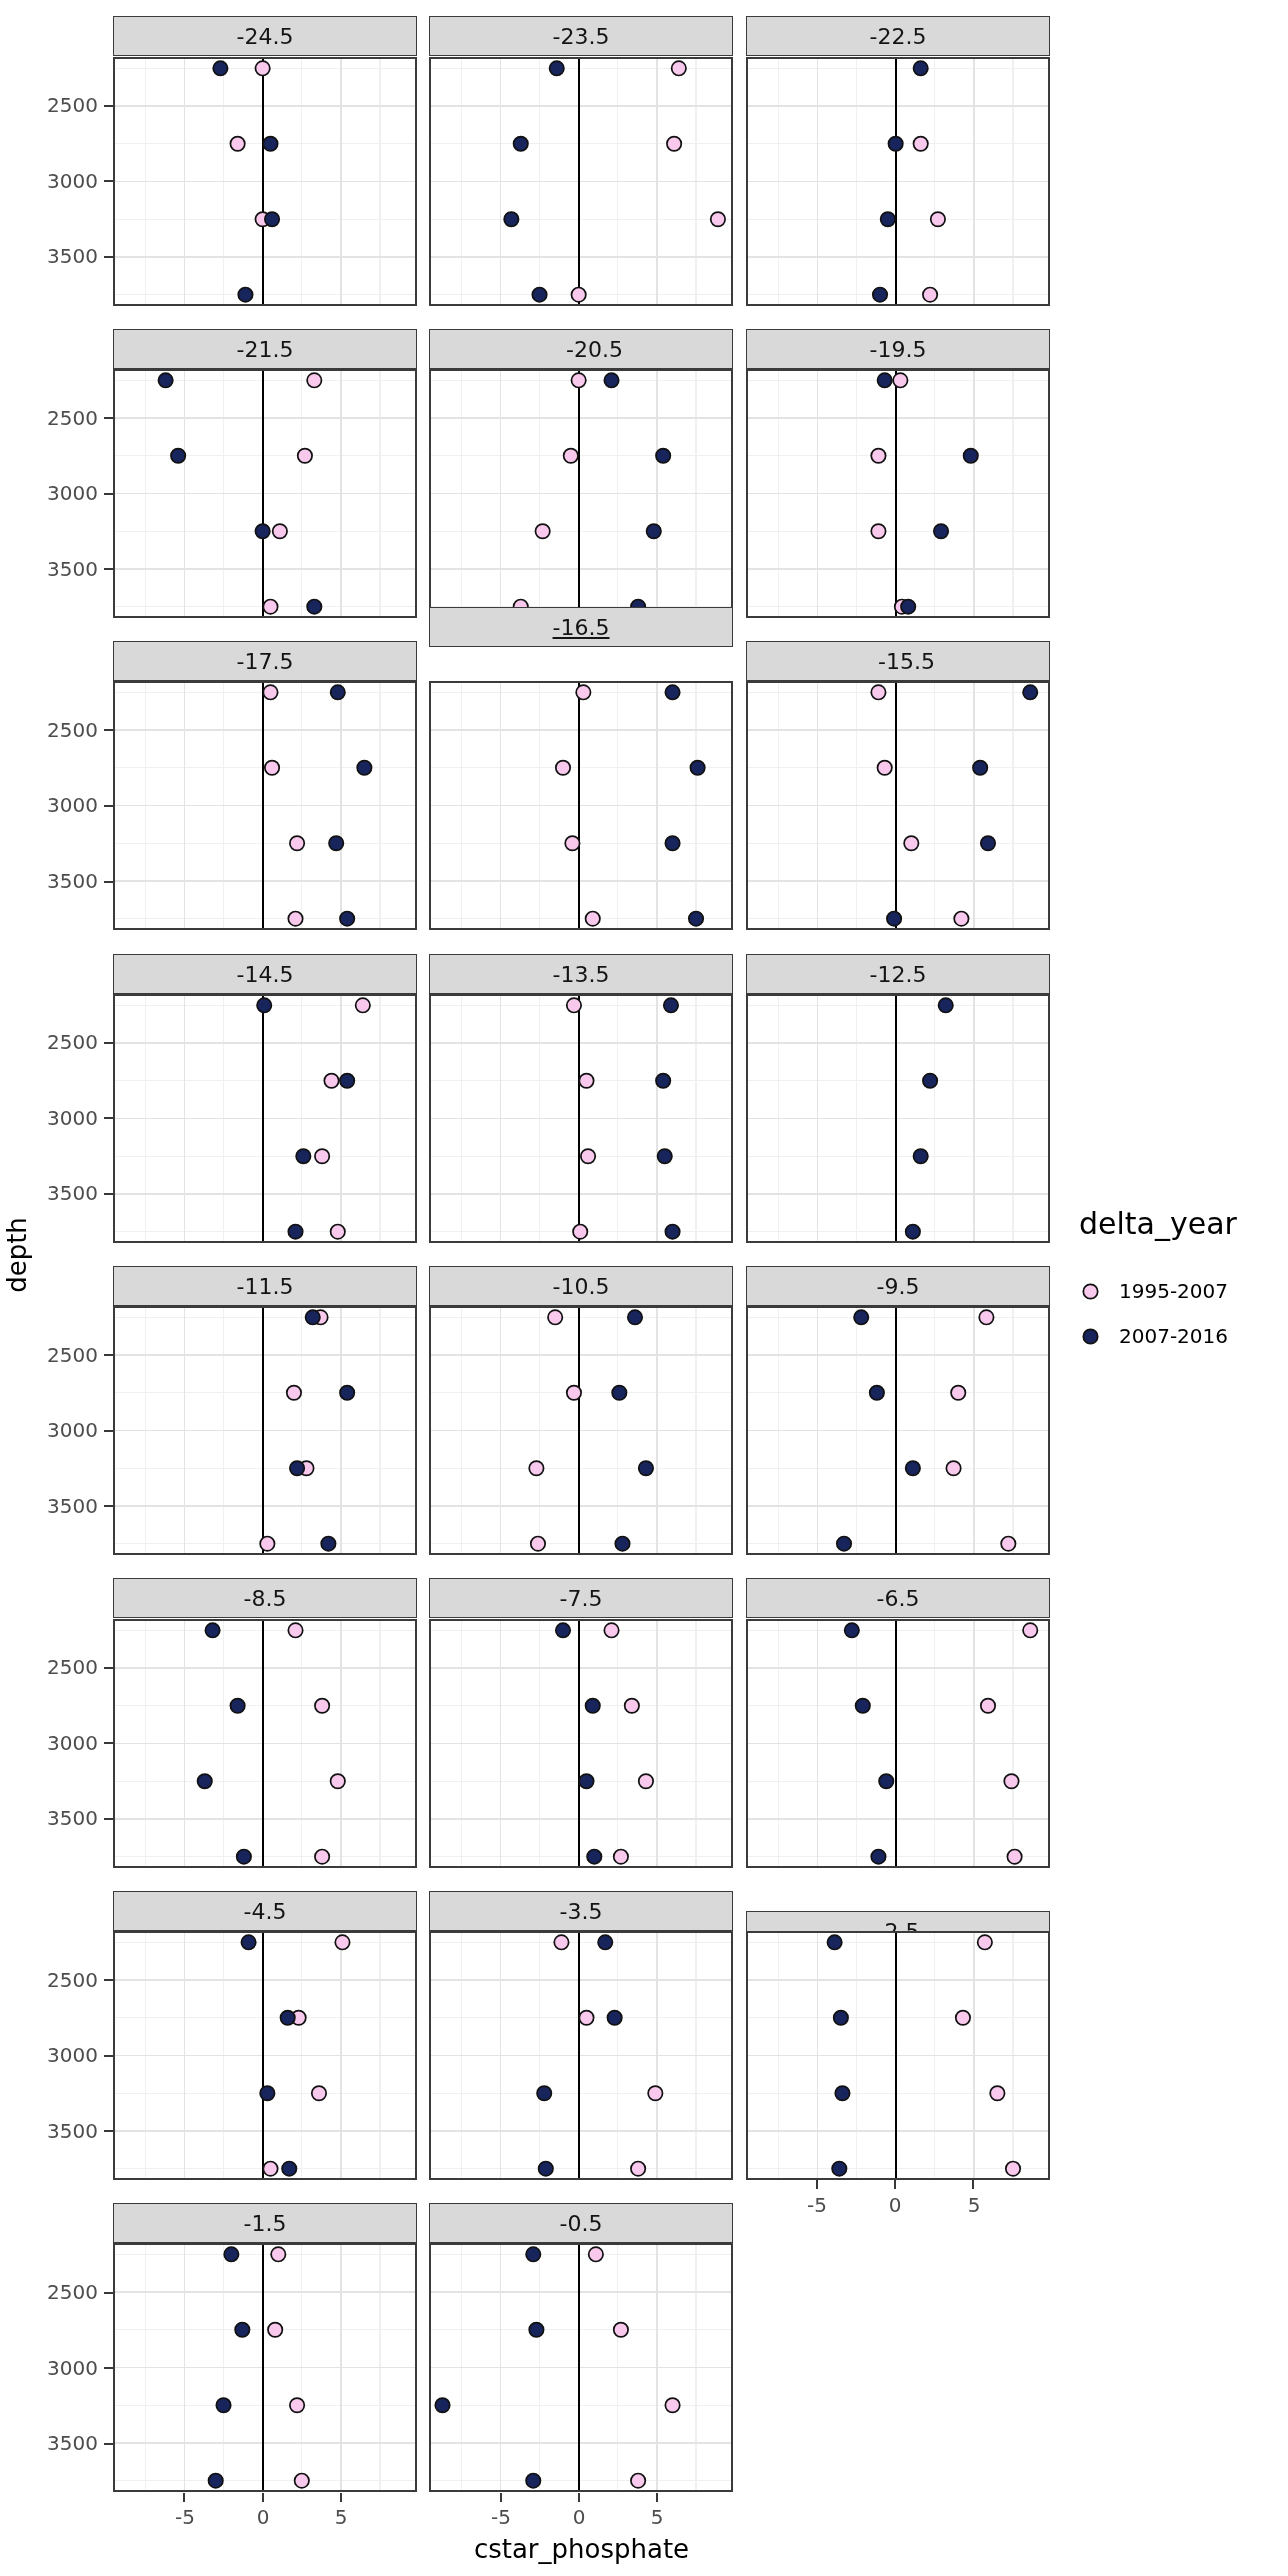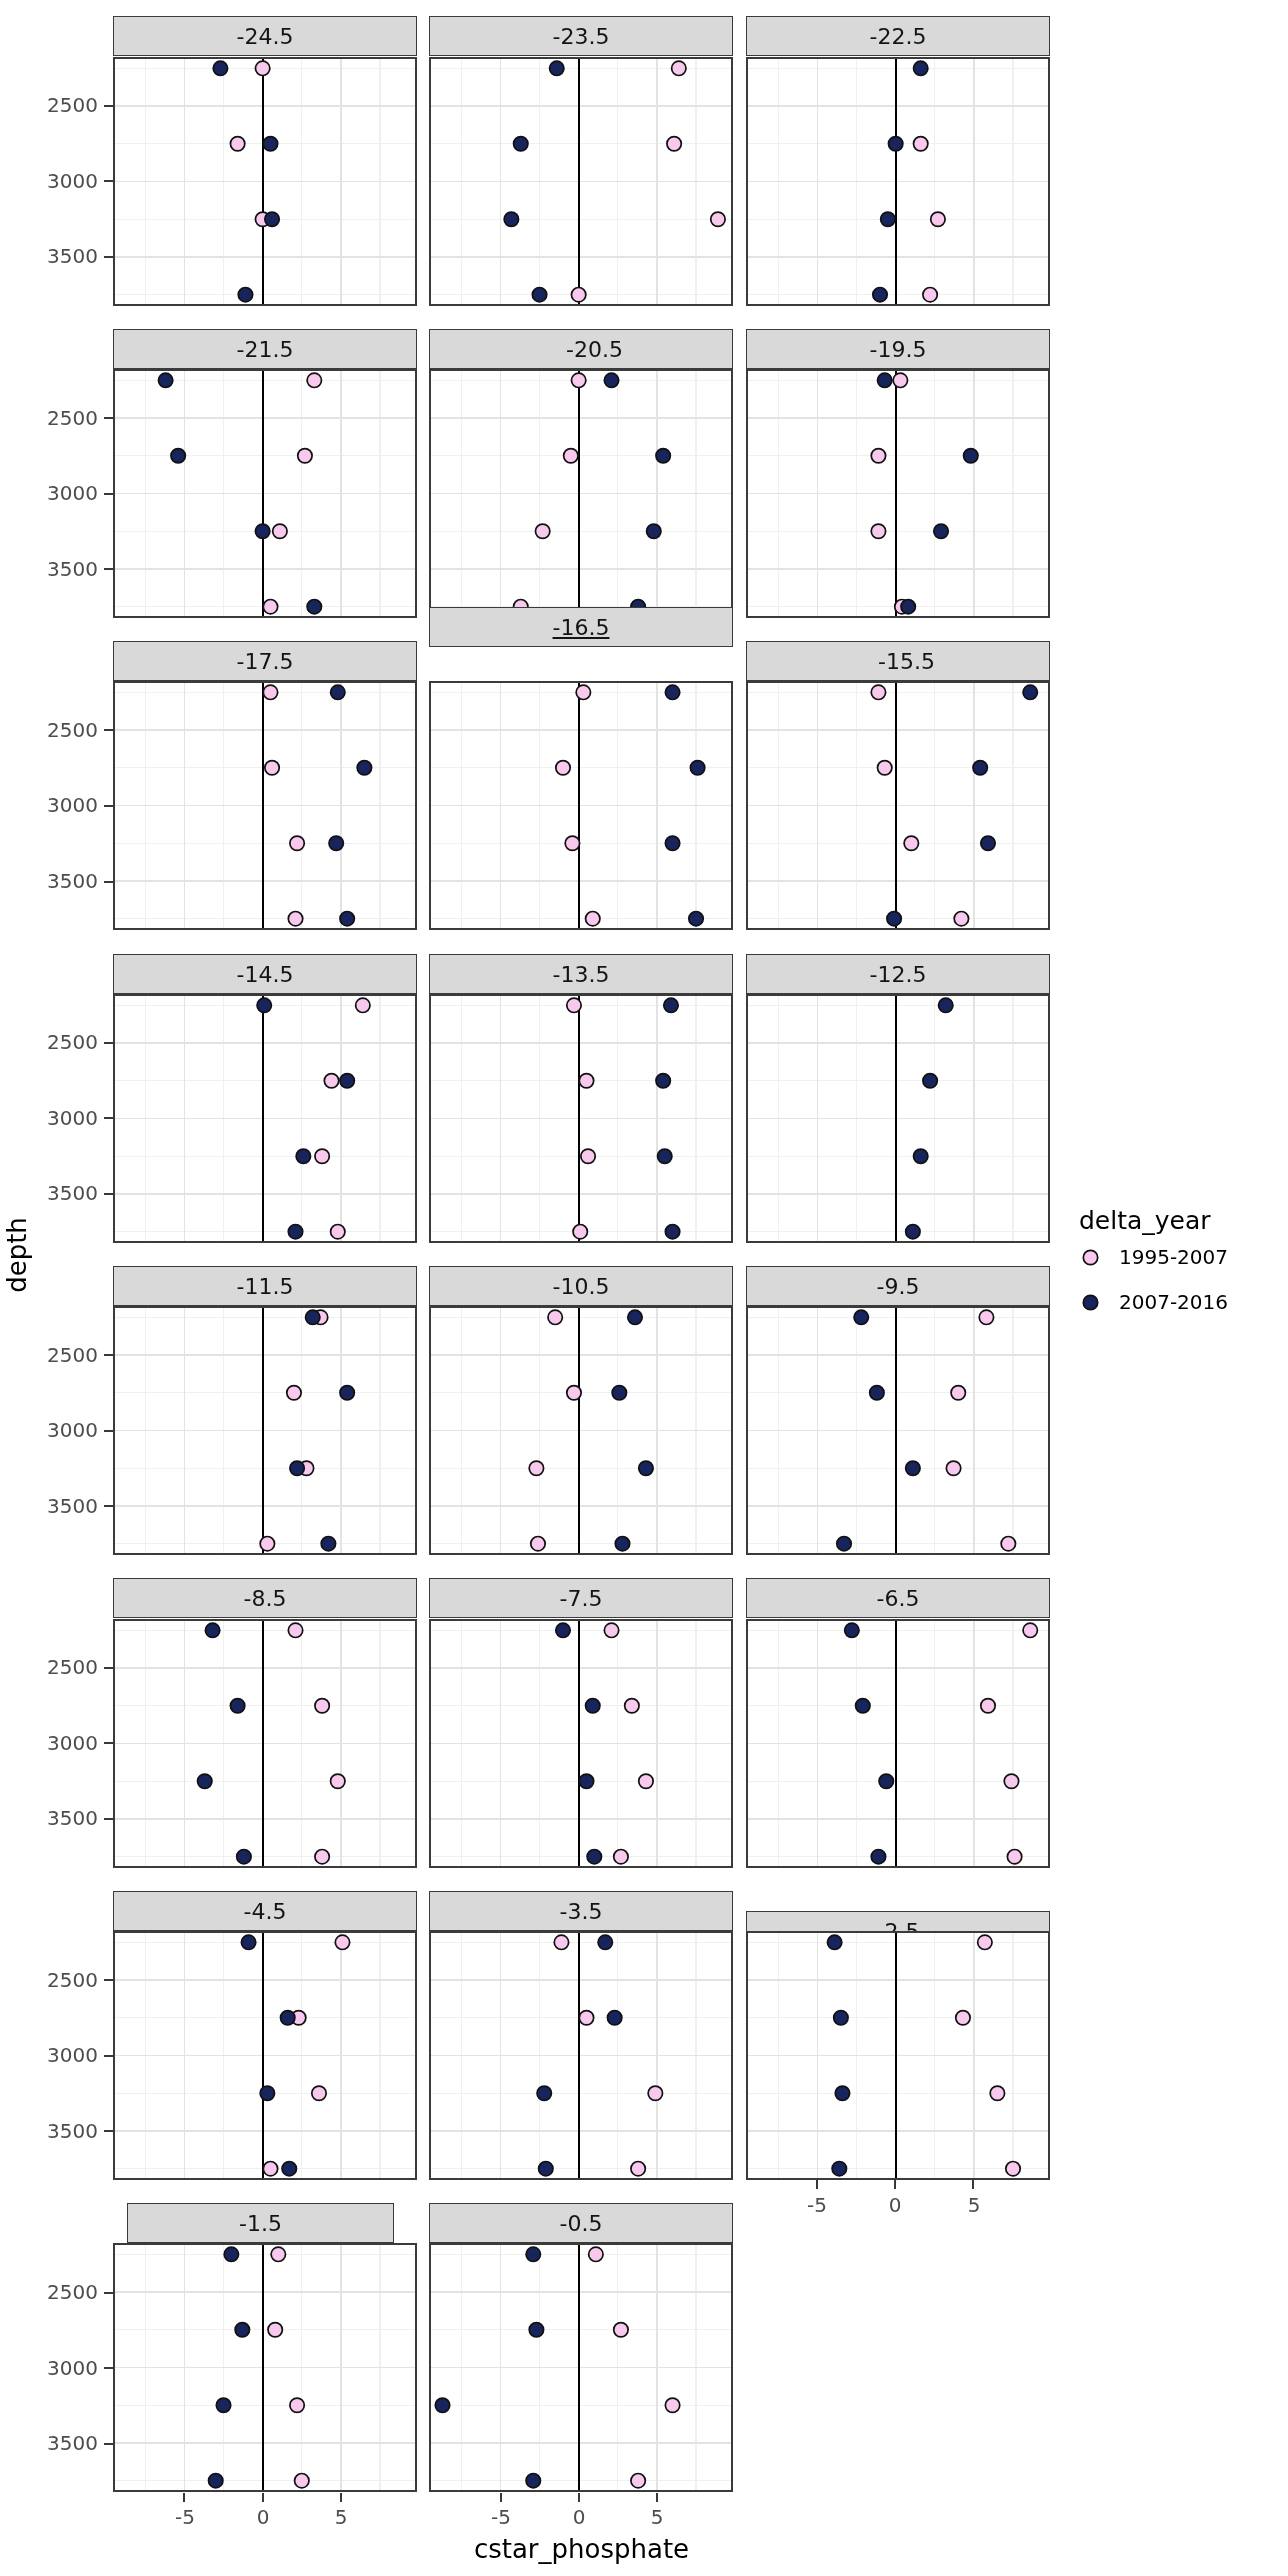--- a/index.html
+++ b/index.html
@@ -7,21 +7,21 @@
           font-family:"DejaVu Sans","Liberation Sans",sans-serif;overflow:hidden;}
   .strip{position:absolute;background:#d9d9d9;border:1.9px solid #3b3b3b;box-sizing:border-box;
          display:flex;align-items:center;justify-content:center;font-size:22px;color:#141414;}
   .ytick-label{position:absolute;width:67px;text-align:right;font-size:20px;color:#4d4d4d;line-height:23px;}
   .xtick-label{position:absolute;width:58px;text-align:center;font-size:20px;color:#4d4d4d;line-height:23px;}
   .tickmark{position:absolute;background:#383838;}
   .axis-title{position:absolute;color:#000;font-size:26px;}
   .ylab{left:-146px;top:1240px;width:326px;text-align:center;transform:rotate(-90deg);}
   .xlab{left:390px;top:2534px;width:383px;text-align:center;}
   .legend{position:absolute;left:1079px;top:1206px;width:201px;}
-  .legend-title{font-size:25px;color:#000;margin-bottom:10px;}
+  .legend-title{font-size:30px;color:#000;margin-bottom:38px;}
   .legend-item{display:flex;align-items:center;gap:17px;margin-bottom:21px;}
   .legend-label{font-size:20px;color:#000;}
 </style>
 </head>
 <body>
 
 <div class="figure">
   <div id="plot-area">
       <div class="strip" style="left: 113px; top: 16.3px; width: 304px; height: 40px;">
         <div>-24.5</div>
@@ -688,21 +688,21 @@
         <circle cx="100.49226804123712" cy="169.39393939393938" r="7.5" fill="#18245c" stroke="#111111" stroke-width="1.8"></circle>
         <circle cx="97.22422680412373" cy="248.1818181818182" r="7.5" fill="#18245c" stroke="#111111" stroke-width="1.8"></circle>
         <rect x="1" y="1" width="315" height="258" fill="none" stroke="#3b3b3b" stroke-width="2" shape-rendering="crispEdges"></rect>
       </svg>
       <div class="tickmark" style="left: 816px; top: 2180px; width: 1.9px; height: 8.6px;"></div>
       <div class="xtick-label" style="left: 788px; top: 2194px;">-5</div>
       <div class="tickmark" style="left: 894px; top: 2180px; width: 1.9px; height: 8.6px;"></div>
       <div class="xtick-label" style="left: 866px; top: 2194px;">0</div>
       <div class="tickmark" style="left: 972px; top: 2180px; width: 1.9px; height: 8.6px;"></div>
       <div class="xtick-label" style="left: 945px; top: 2194px;">5</div>
-      <div class="strip" style="left: 127px; top: 2203px; width: 267px; height: 40px;">
+      <div class="strip" style="left: 113px; top: 2203px; width: 304px; height: 40px;">
         <div>-1.5</div>
       </div>
       <svg width="304" height="249" style="position: absolute; left: 113px; top: 2243px;" viewBox="0 0 317 260">
         <rect x="0" y="0" width="317" height="260" fill="#ffffff"></rect>
         <line x1="33.497422680412384" x2="33.497422680412384" y1="0" y2="260" stroke="#f0f0f0" stroke-width="1.4" shape-rendering="crispEdges"></line>
         <line x1="115.19845360824743" x2="115.19845360824743" y1="0" y2="260" stroke="#f0f0f0" stroke-width="1.4" shape-rendering="crispEdges"></line>
         <line x1="196.89948453608253" x2="196.89948453608253" y1="0" y2="260" stroke="#f0f0f0" stroke-width="1.4" shape-rendering="crispEdges"></line>
         <line x1="278.60051546391753" x2="278.60051546391753" y1="0" y2="260" stroke="#f0f0f0" stroke-width="1.4" shape-rendering="crispEdges"></line>
         <line x1="0" x2="317" y1="11.818181818181818" y2="11.818181818181818" stroke="#f0f0f0" stroke-width="1.4" shape-rendering="crispEdges"></line>
         <line x1="0" x2="317" y1="90.60606060606061" y2="90.60606060606061" stroke="#f0f0f0" stroke-width="1.4" shape-rendering="crispEdges"></line>

